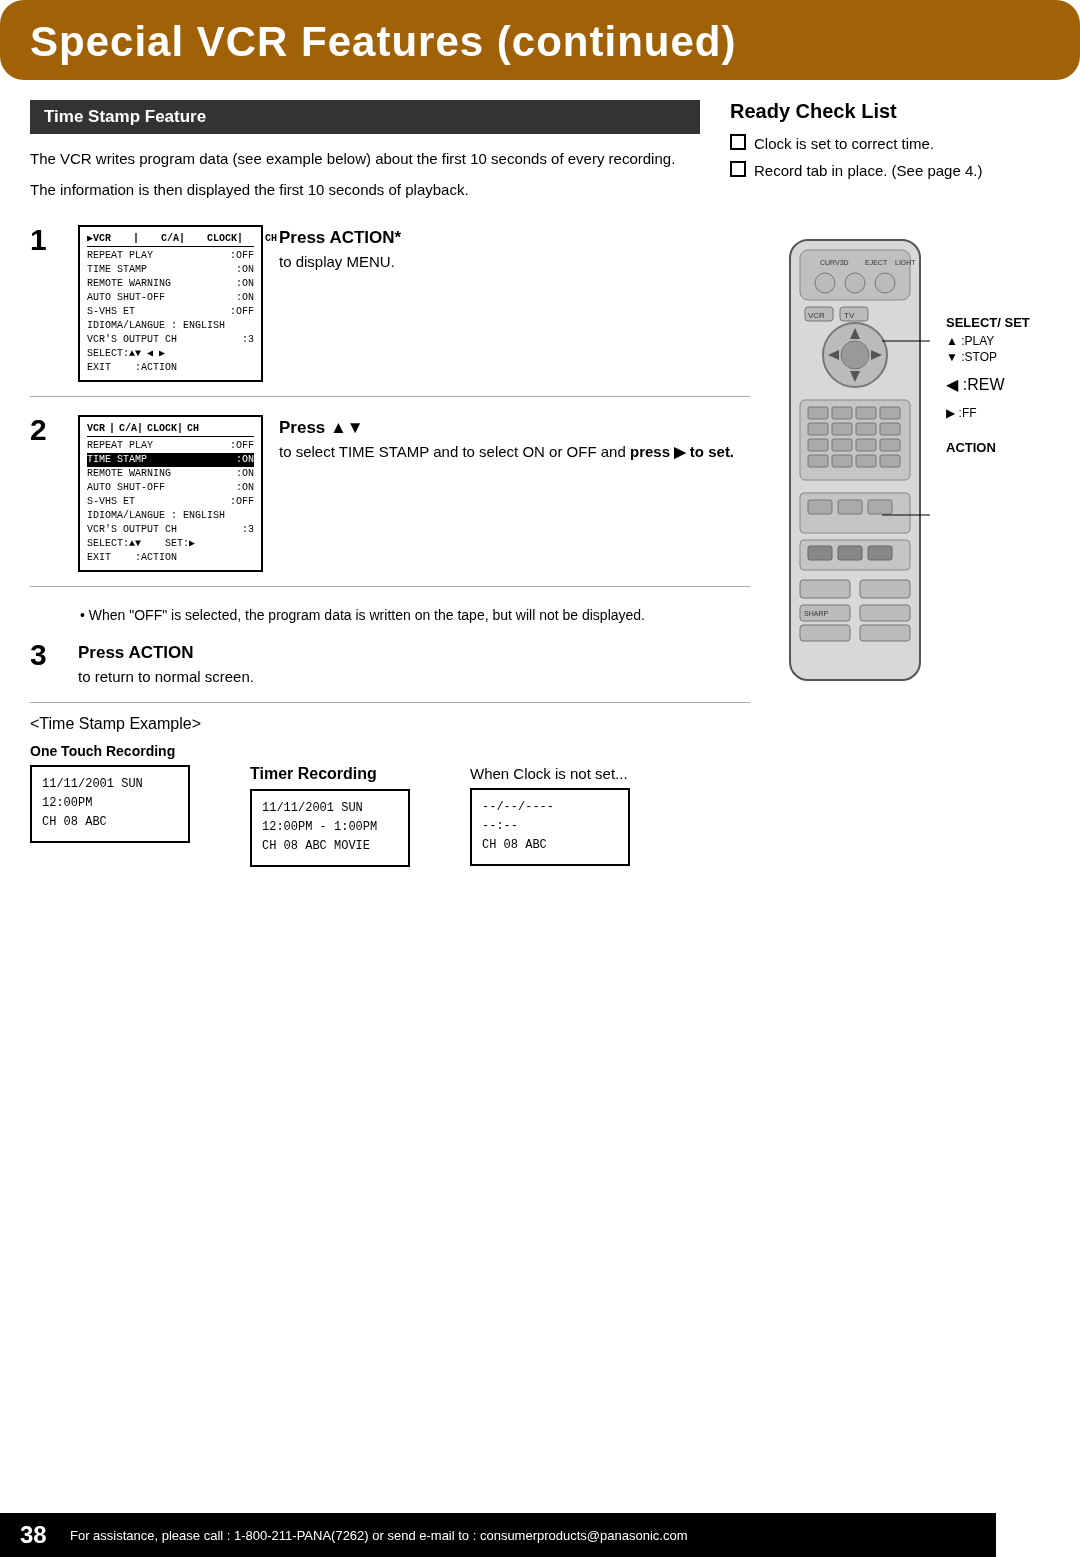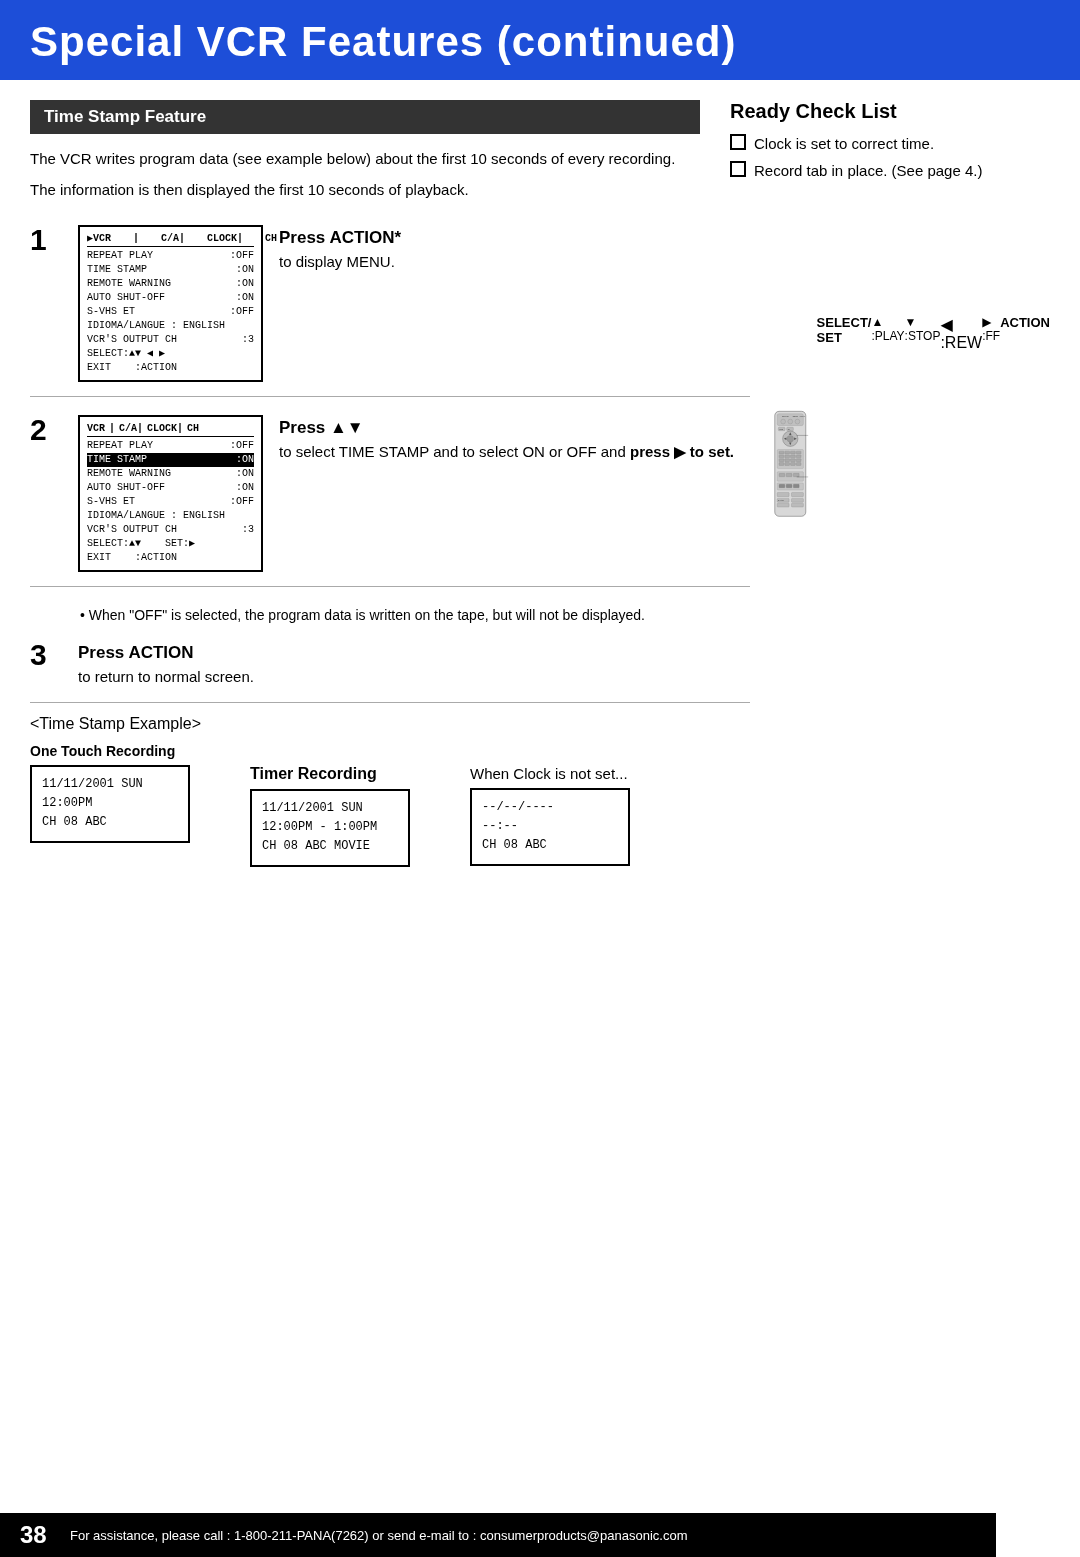--- a/index.html
+++ b/index.html
@@ -8,26 +8,27 @@
       min-height: 1557px;
       background: #fff;
       font-family: Arial, Helvetica, sans-serif;
       font-size: 15px;
       color: #000;
       position: relative;
     }
 
     
     .page-header {
-      background: #1d4ed8;
+      background: #a16207;
       color: #fff;
       padding: 18px 30px 14px 30px;
       font-size: 42px;
       font-weight: bold;
       letter-spacing: 1px;
+      border-radius: 24px;
     }
 
     .main-content {
       padding: 20px 30px 20px 30px;
       display: flex;
       flex-direction: column;
     }
 
     .top-section {
       display: flex;
@@ -441,21 +442,21 @@
         <text x="34" y="381" font-size="7" fill="#333" font-family="Arial">SHARP</text>
         <rect x="90" y="370" width="50" height="16" rx="3" fill="#bbb" stroke="#777" stroke-width="1"></rect>
         <rect x="30" y="390" width="50" height="16" rx="3" fill="#bbb" stroke="#777" stroke-width="1"></rect>
         <rect x="90" y="390" width="50" height="16" rx="3" fill="#bbb" stroke="#777" stroke-width="1"></rect>
 
         <line x1="112" y1="106" x2="160" y2="106" stroke="#000" stroke-width="1"></line>
 
         <line x1="112" y1="280" x2="160" y2="280" stroke="#000" stroke-width="1"></line>
       </svg>
 
-      <div style="display:flex; flex-direction:row; justify-content:flex-start; margin-left:6px; margin-top:80px;">
+      <div style="display:flex; flex-direction:column; justify-content:flex-start; margin-left:6px; margin-top:80px;">
         <div style="font-size:13px; font-weight:bold; margin-bottom:4px;">SELECT/ SET</div>
         <div style="font-size:12px; margin-bottom:2px;">▲ :PLAY</div>
         <div style="font-size:12px; margin-bottom:11px;">▼ :STOP</div>
         <div style="font-size:16px; margin-bottom:12px;">◀ :REW</div>
         <div style="font-size:12px; margin-bottom:20px;">▶ :FF</div>
         <div style="font-size:13px; font-weight:bold;">ACTION</div>
       </div>
     </div>
   </div>
 

